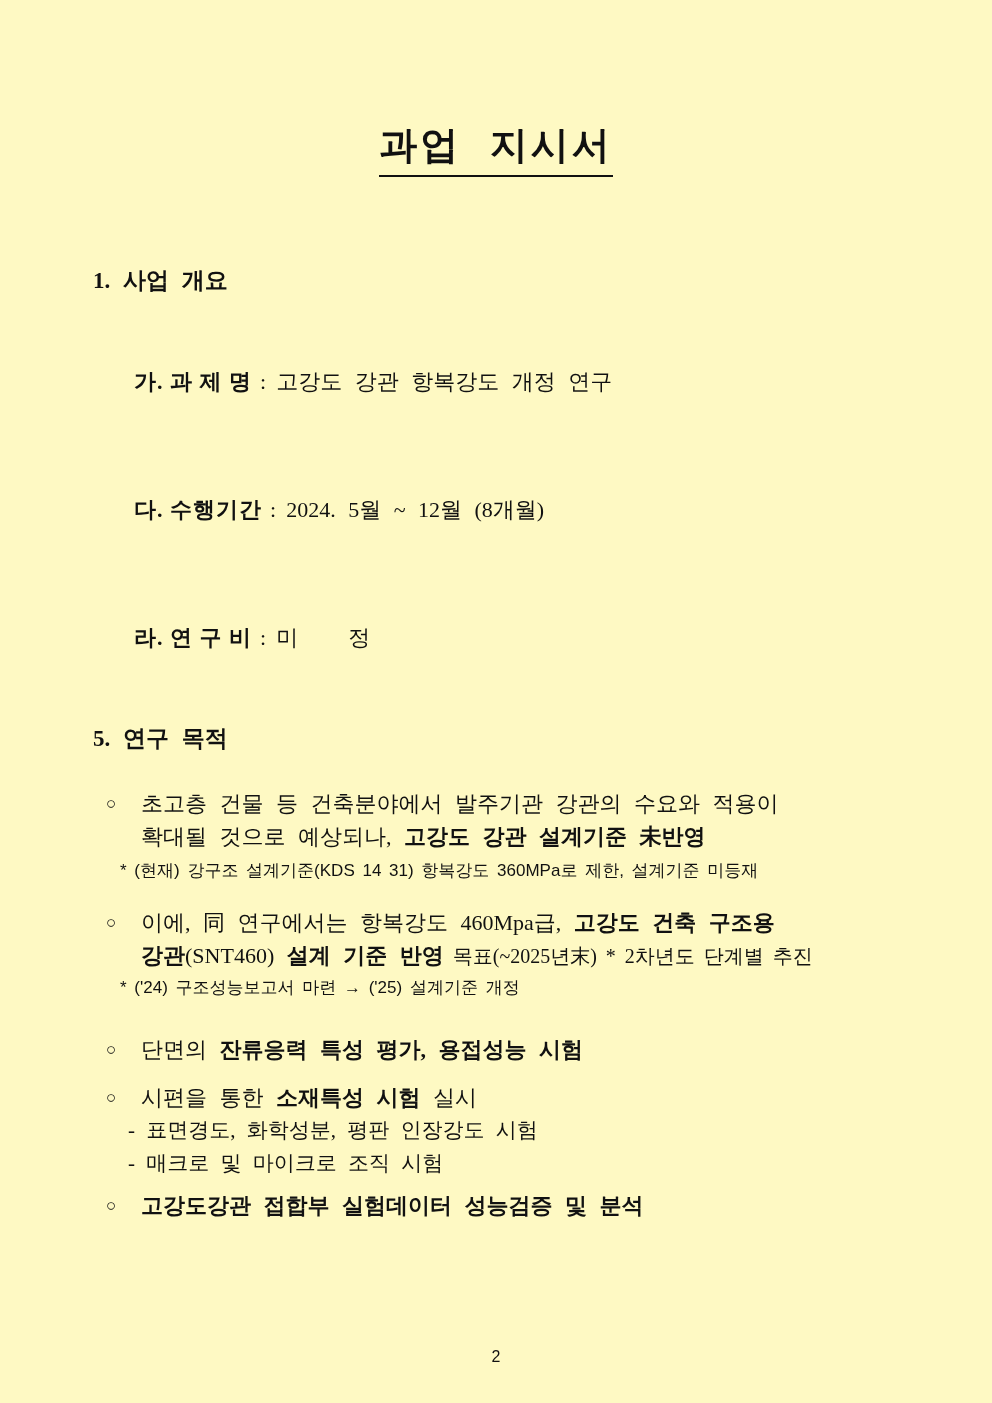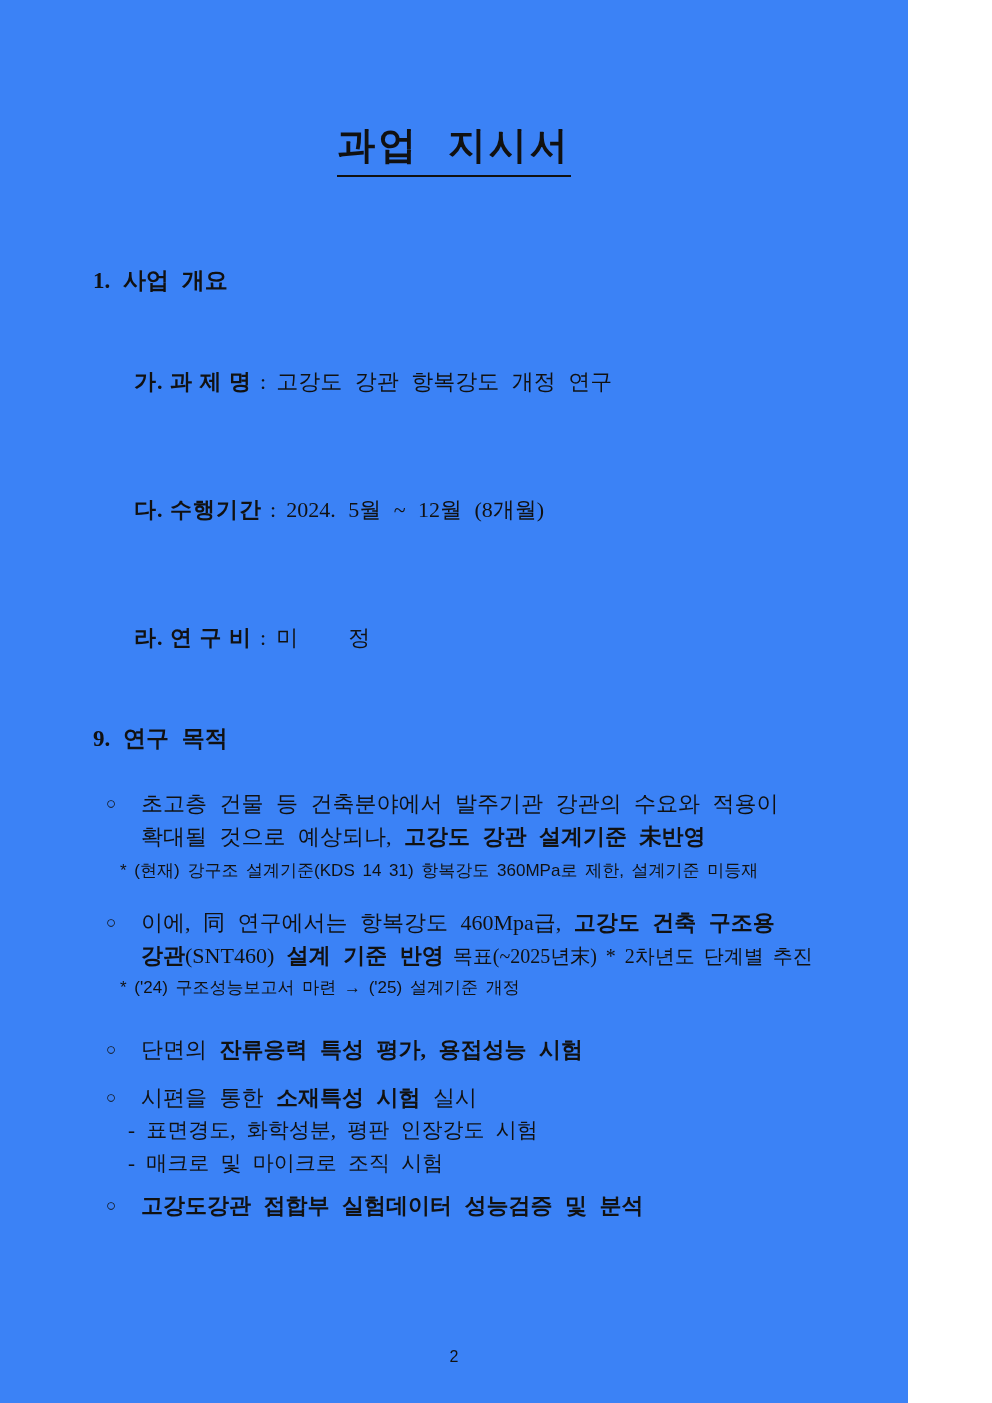--- a/index.html
+++ b/index.html
@@ -3,23 +3,23 @@
 <meta charset="utf-8">
 <style>
   * { margin: 0; padding: 0; box-sizing: border-box; }
   html, body { background: #ffffff; }
   body {
     font-family: "Liberation Serif", "DejaVu Serif", serif;
     color: #111111;
   }
   .page {
     position: relative;
-    width: 908px;
+    width: 992px;
     height: 1403px;
-    background: #3b82f6;
+    background: #fef9c3;
     overflow: hidden;
   }
   
   .title-wrap {
     padding-top: 120px;
     text-align: center;
   }
   .doc-title {
     display: inline-block;
     font-size: 38px;
@@ -123,21 +123,21 @@
   <div class="ov-item first">
     <span class="ov-label">가. 과 제 명</span><span class="ov-colon">:</span><span class="ov-value">고강도 강관 항복강도 개정 연구</span>
   </div>
   <div class="ov-item">
     <span class="ov-label">다. 수행기간</span><span class="ov-colon">:</span><span class="ov-value">2024. 5월 ~ 12월 (8개월)</span>
   </div>
   <div class="ov-item">
     <span class="ov-label">라. 연 구 비</span><span class="ov-colon">:</span><span class="ov-value">미    정</span>
   </div>
 
-  <div class="s-heading s2-heading">9. 연구 목적</div>
+  <div class="s-heading s2-heading">5. 연구 목적</div>
 
   <div class="bullet bullet-1">
     <span class="bullet-marker">○</span>
     <span class="bullet-body"><span>초고층 건물 등 건축분야에서 발주기관 강관의 수요와 적용이
 </span><span>확대될 것으로 예상되나, </span><span class="b">고강도 강관 설계기준 未반영</span></span>
   </div>
   <div class="note note-1">* (현재) 강구조 설계기준(KDS 14 31) 항복강도 360MPa로 제한, 설계기준 미등재</div>
 
   <div class="bullet bullet-2">
     <span class="bullet-marker">○</span>

